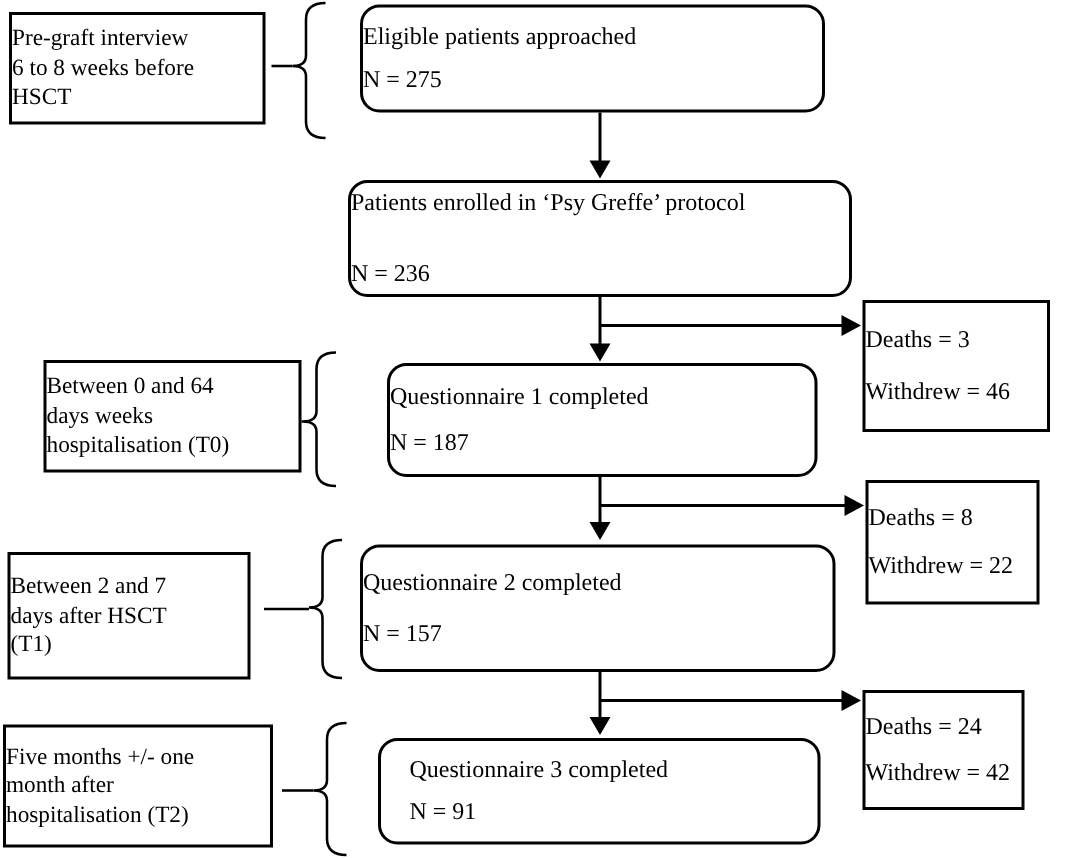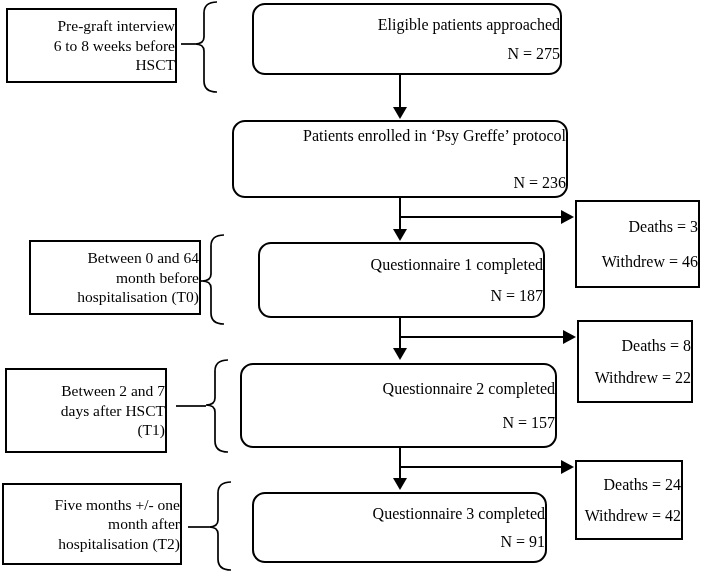--- a/index.html
+++ b/index.html
@@ -24,41 +24,41 @@
     height: 572px;
     pointer-events: none;
   }
   .box {
     position: absolute;
     box-sizing: border-box;
     background: #ffffff;
     border: 2px solid #000000;
     display: flex;
     flex-direction: column;
-    align-items: flex-end;
+    align-items: flex-start;
     justify-content: space-evenly;
     text-align: center;
     font-size: 16px;
     line-height: 19px;
   }
   .box span { white-space: nowrap; }
   .flow-box { border-radius: 13px; border-width: 2.4px; }
   .plain-box { border-radius: 0; }
   .tl-label {
     justify-content: center;
     line-height: 19.5px;
     font-size: 15.5px;
   }
   
   .l1 { left: 6px;  top: 8px;   width: 171px; height: 75px; }
   .l2 { left: 5px;  top: 240px; width: 172px; height: 75px; margin-left: 24px; }
   .l3 { left: 5px;  top: 368px; width: 162px; height: 85px; }
   .l4 { left: 2px;  top: 483px; width: 180px; height: 82px; }
   
-  .f1 { left: 240px; top: 3px;   width: 310px; height: 72px; margin-left: 12px; }
+  .f1 { left: 240px; top: 3px;   width: 310px; height: 72px; }
   .f2 { left: 232px; top: 120px; width: 336px; height: 78px; gap: 24px; }
   .f3 { left: 258px; top: 242px; width: 287px; height: 76px; }
   .f4 { left: 240px; top: 363px; width: 317px; height: 85px; }
   .f5 { left: 252px; top: 492px; width: 295px; height: 71px; padding-left: 19px; }
   
   .d1 { left: 575px; top: 200px; width: 125px; height: 88px; }
   .d2 { left: 577px; top: 320px; width: 116px; height: 83px; }
   .d3 { left: 575px; top: 443px; width: 108px; height: 80px; margin-top: 17px; }
 </style>
 </head>
@@ -103,21 +103,21 @@
     </g>
   </svg>
 
   <div class="box plain-box tl-label l1">
     <span>Pre-graft interview</span>
     <span>6 to 8 weeks before</span>
     <span>HSCT</span>
   </div>
   <div class="box plain-box tl-label l2">
     <span>Between 0 and 64</span>
-    <span>month before</span>
+    <span>days weeks</span>
     <span>hospitalisation (T0)</span>
   </div>
   <div class="box plain-box tl-label l3">
     <span>Between 2 and 7</span>
     <span>days after HSCT</span>
     <span>(T1)</span>
   </div>
   <div class="box plain-box tl-label l4">
     <span>Five months +/- one</span>
     <span>month after</span>

